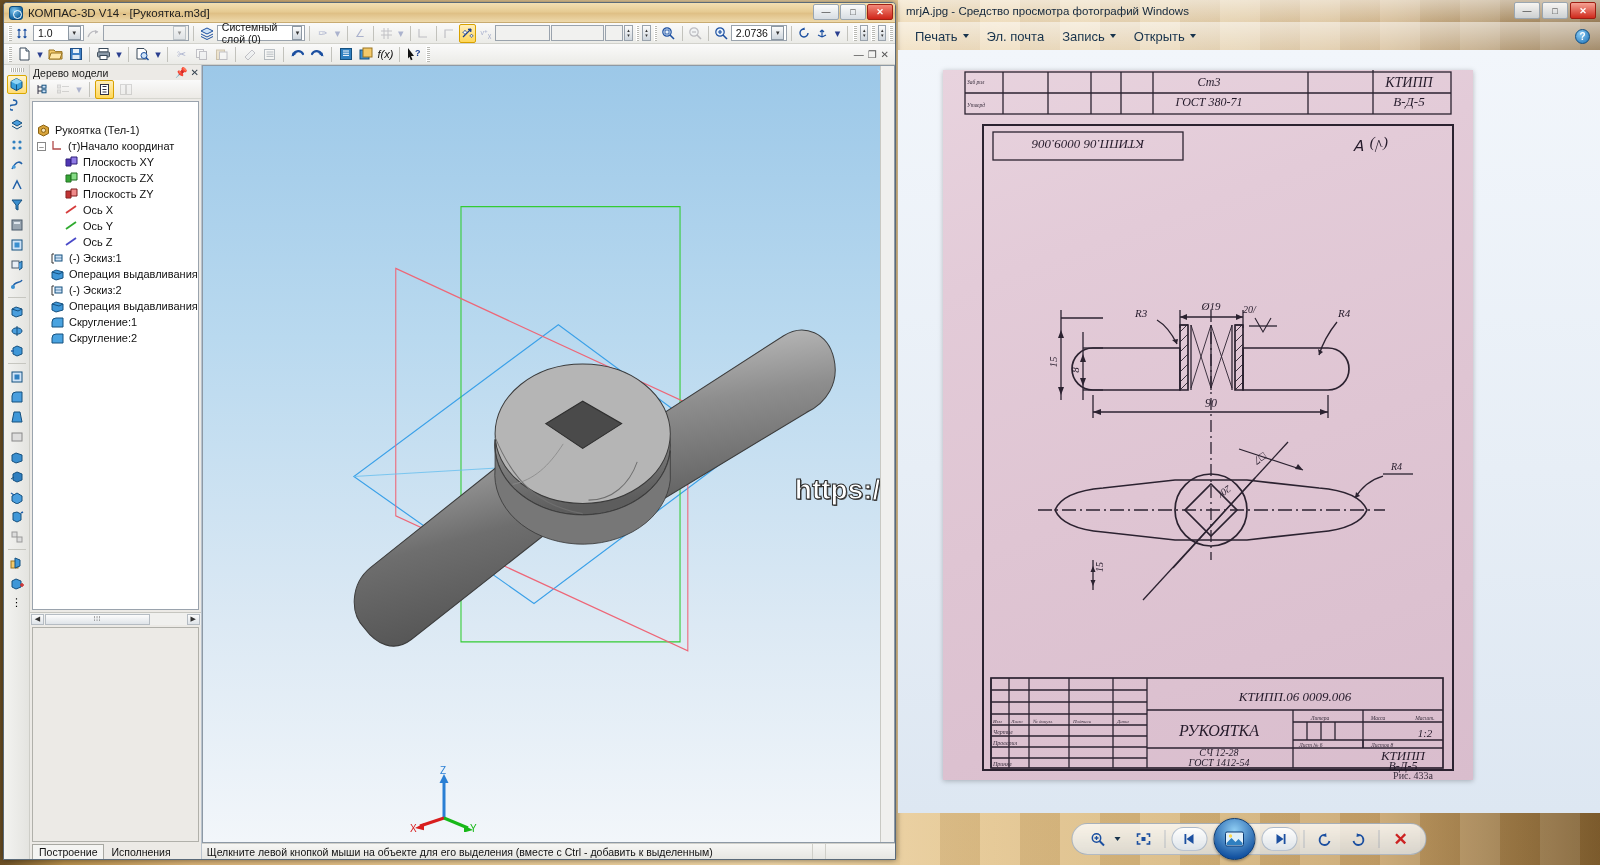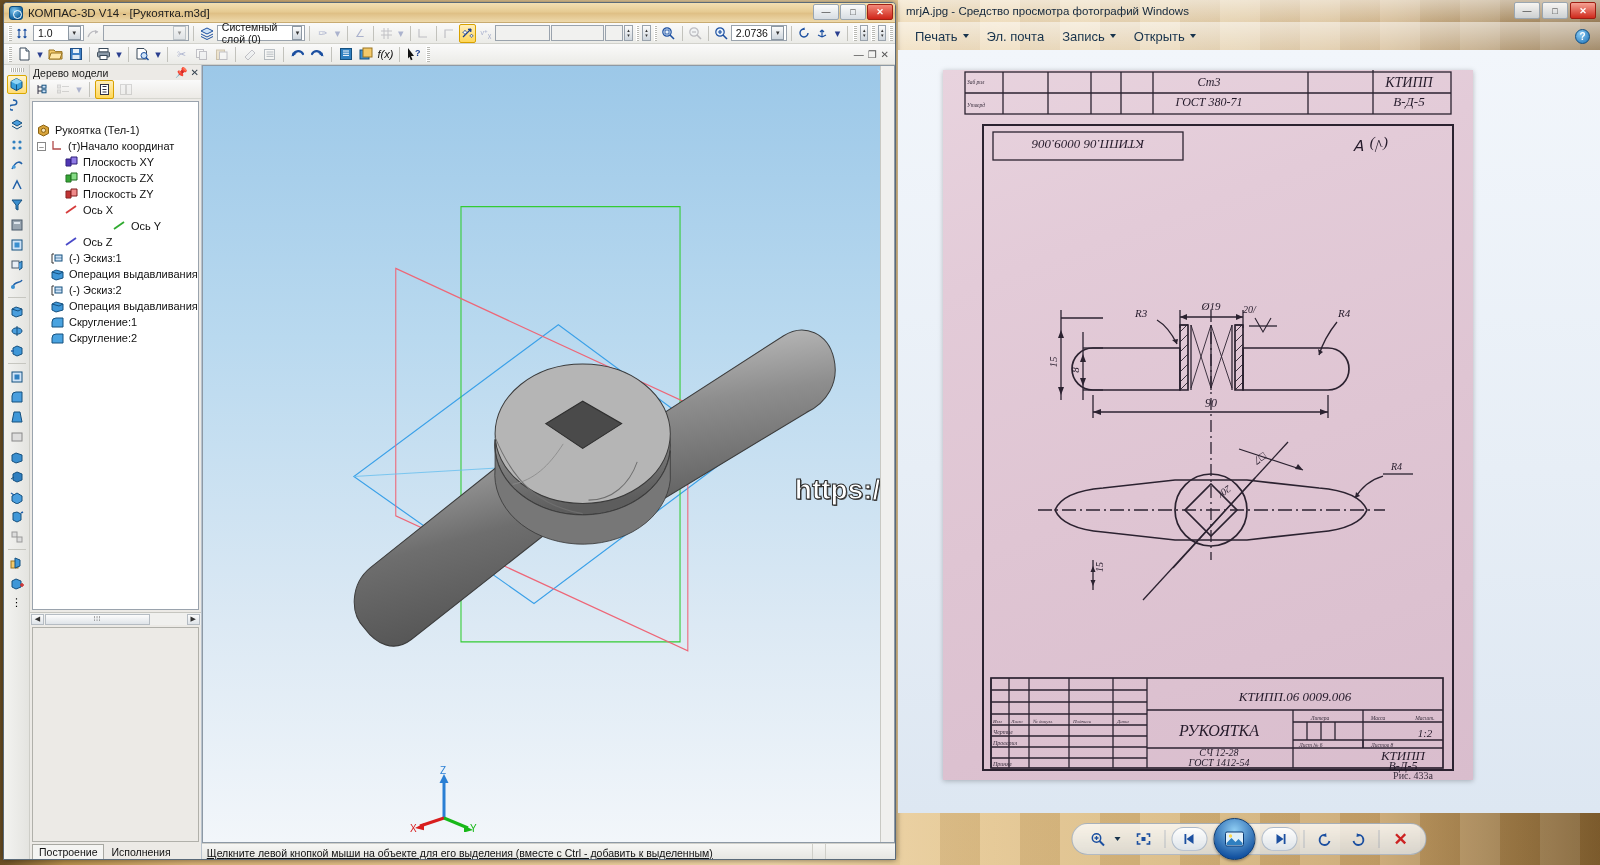--- a/index.html
+++ b/index.html
@@ -119,22 +119,22 @@
   .vp-canvas{flex:1 1 auto;position:relative;overflow:hidden;
     background:linear-gradient(180deg,#9cc8e8 0%, #b9d9ef 35%, #dce9f4 72%, #f2f6fa 100%);
     border:1px solid #8d99a5;}
   .vp-scroll-v{position:absolute;right:0;top:0;bottom:0;width:14px;background:#f0f0ee;border-left:1px solid #c9c9c3;}
   .watermark{position:absolute;left:592px;top:408px;font-size:28px;font-weight:bold;color:#fff;
     -webkit-text-stroke:1px #2b2b2b; text-shadow:1px 1px 0 #555; letter-spacing:0px; white-space:nowrap;}
   .axis-gizmo{position:absolute;left:205px;bottom:10px;width:70px;height:70px;}
   .msgline{flex:0 0 36px;border:1px solid #b8b8b2;background:#fff;margin:2px 2px 0 2px;position:relative;overflow:hidden;}
   .densh{position:absolute;left:10px;top:-16px;font-size:37px;font-weight:bold;color:#1a1a1a;letter-spacing:-1px;
     text-shadow:2px 2px 3px rgba(0,0,0,.45);font-family:"Liberation Sans",sans-serif;}
-  .statusbar{flex:0 0 16px;display:flex;align-items:flex-end;font-size:10.5px;color:#111;
-    background:linear-gradient(180deg,#f6f6f4,#e6e6e2);border-top:1px solid #cfcfc9;padding-left:5px;text-decoration:underline;}
+  .statusbar{flex:0 0 16px;display:flex;align-items:center;font-size:10.5px;color:#111;
+    background:linear-gradient(180deg,#f6f6f4,#e6e6e2);border-top:1px solid #cfcfc9;padding-left:5px;}
   .sb-cell{border-left:1px solid #cfcfc9;height:100%;display:flex;align-items:center;padding:0 6px;}
   
   #photo-window{
     position:absolute;left:898px;top:0;width:702px;height:865px;
     display:flex;flex-direction:column;
   }
   .pv-title{
     height:22px;flex:0 0 22px;display:flex;align-items:center;padding-left:8px;
     color:#12263a;font-size:11.5px;
     background:linear-gradient(180deg,rgba(255,255,255,.55),rgba(255,255,255,.20));
@@ -653,21 +653,21 @@
                   <path d="M3 4h3M3 6h3M3 8h3" stroke="#7e1c1c" stroke-width=".5"></path>
                 </svg></span>
               <span>Плоскость ZY</span>
             </div>
             <div class="tr" style="padding-left: 31px;">
               <span class="tico"><svg width="15" height="13" viewBox="0 0 15 13">
                   <path d="M2 9L12 2" stroke="#d63c3c" stroke-width="1.8"></path>
                 </svg></span>
               <span>Ось X</span>
             </div>
-            <div class="tr" style="padding-left: 31px; margin-left: 48px;">
+            <div class="tr" style="padding-left: 31px;">
               <span class="tico"><svg width="15" height="13" viewBox="0 0 15 13">
                   <path d="M2 9L12 2" stroke="#2faa2f" stroke-width="1.8"></path>
                 </svg></span>
               <span>Ось Y</span>
             </div>
             <div class="tr" style="padding-left: 31px; text-align: right;">
               <span class="tico"><svg width="15" height="13" viewBox="0 0 15 13">
                   <path d="M2 9L12 2" stroke="#4a4ac8" stroke-width="1.8"></path>
                 </svg></span>
               <span>Ось Z</span>

